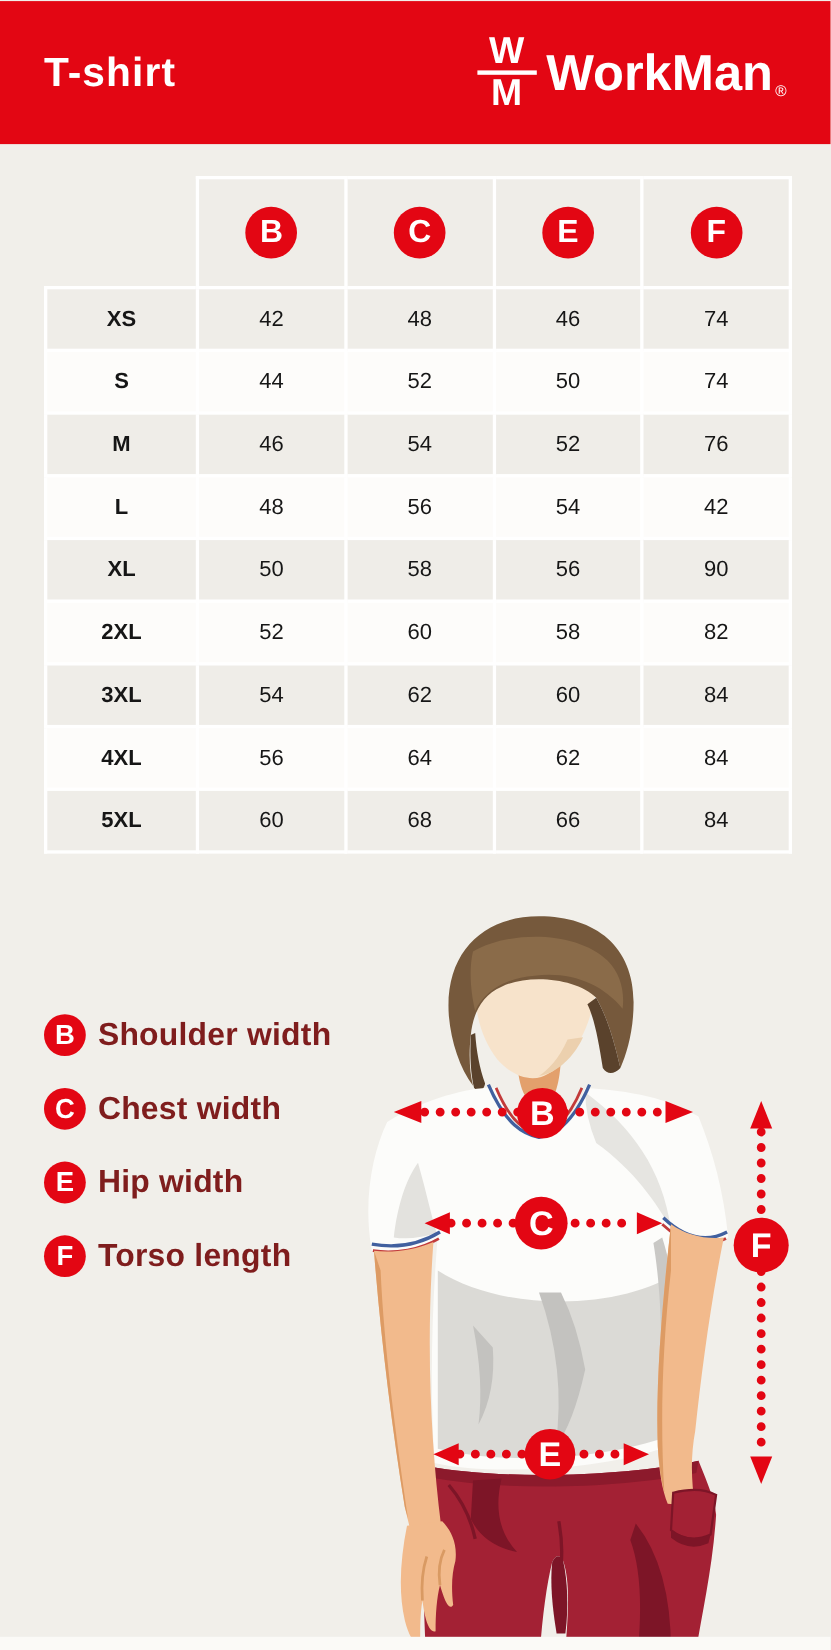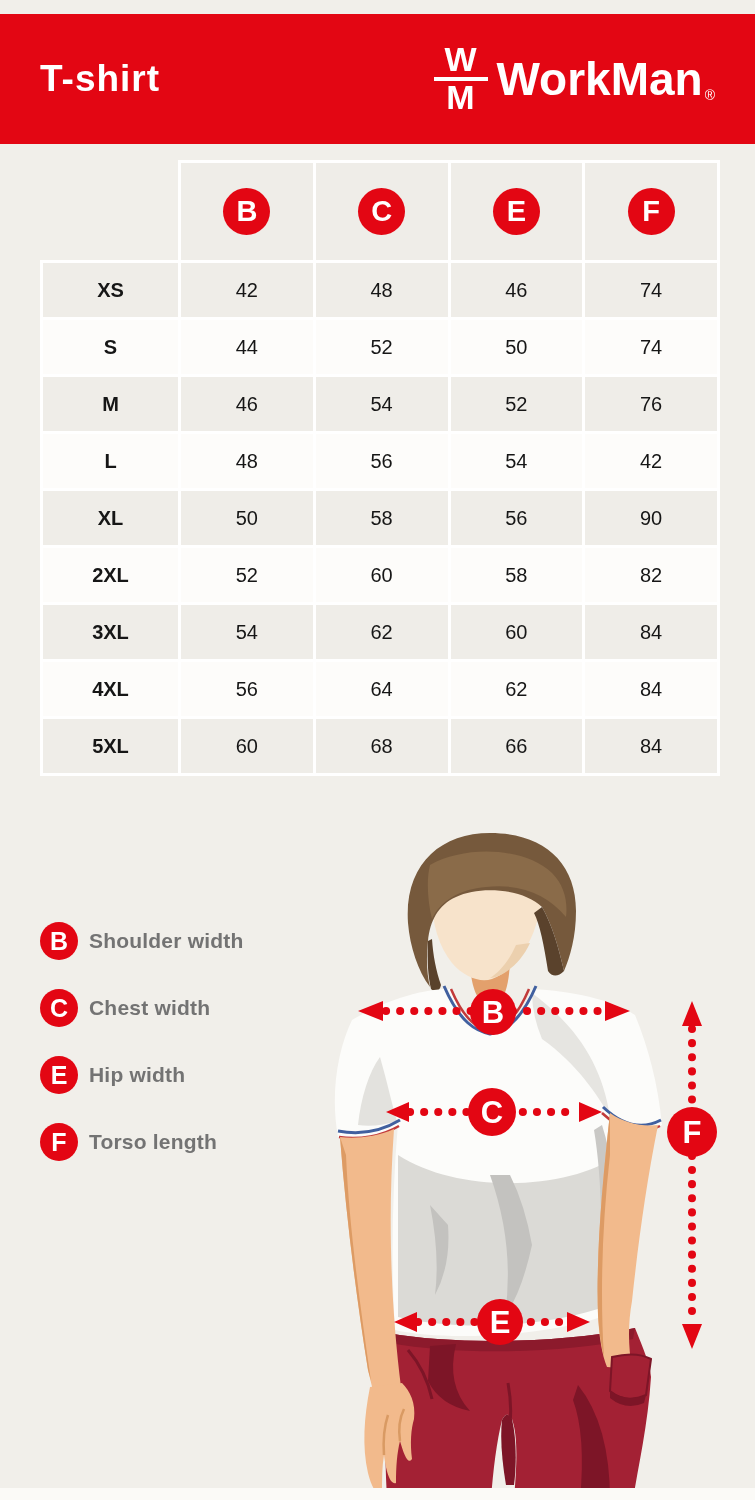--- a/index.html
+++ b/index.html
@@ -4,21 +4,21 @@
 <style>
   html,body{margin:0;padding:0;}
   body{
     width:755px;height:1500px;position:relative;overflow:hidden;
     background:#f1efea;
     font-family:"Liberation Sans", sans-serif;
     -webkit-font-smoothing:antialiased;
   }
   
   .topbar{
-    position:absolute;left:0;top:14px;width:755px;height:130px;
+    position:absolute;left:0;top:1px;width:755px;height:130px;
     background:#e30613;display:flex;align-items:center;justify-content:space-between;
     padding:0 40px;box-sizing:border-box;
   }
   .title{color:#fff;font-size:37px;font-weight:700;letter-spacing:1px;margin:0;}
   .logo{display:flex;align-items:center;gap:9px;}
   .logo-mark{display:flex;flex-direction:column;align-items:center;color:#fff;font-weight:700;}
   .lm-glyph{font-size:34px;line-height:0.82;letter-spacing:0;}
   .lm-line{width:54px;height:4px;background:#fff;margin:3px 0;}
   .logo-text{color:#fff;font-size:46px;font-weight:700;line-height:1;display:flex;align-items:flex-end;}
   .reg{font-size:14px;font-weight:400;margin-left:2px;margin-top:-2px;}
@@ -45,21 +45,21 @@
     background:#e30613;color:#fff;font-weight:700;font-size:29px;
   }
   
   .legend{position:absolute;left:40px;top:922px;margin:0;padding:0;list-style:none;}
   .legend li{display:flex;align-items:center;height:38px;margin-bottom:29px;}
   .lg-badge{
     flex:none;display:flex;align-items:center;justify-content:center;
     width:38px;height:38px;border-radius:50%;
     background:#e30613;color:#fff;font-weight:700;font-size:25px;margin-right:11px;
   }
-  .lg-label{color:#737373;font-size:21px;font-weight:700;letter-spacing:0.2px;}
+  .lg-label{color:#7f1d1d;font-size:29px;font-weight:700;letter-spacing:0.2px;}
   
   .figure-svg{position:absolute;left:280px;top:825px;width:475px;height:675px;}
   .marker-text{font-family:"Liberation Sans",sans-serif;font-weight:700;font-size:31px;fill:#fff;text-anchor:middle;}
   .bottom-strip{position:absolute;left:0;top:1488px;width:755px;height:12px;background:#fbfaf7;}
 </style>
 </head>
 <body>
 
 <div class="page">
 

